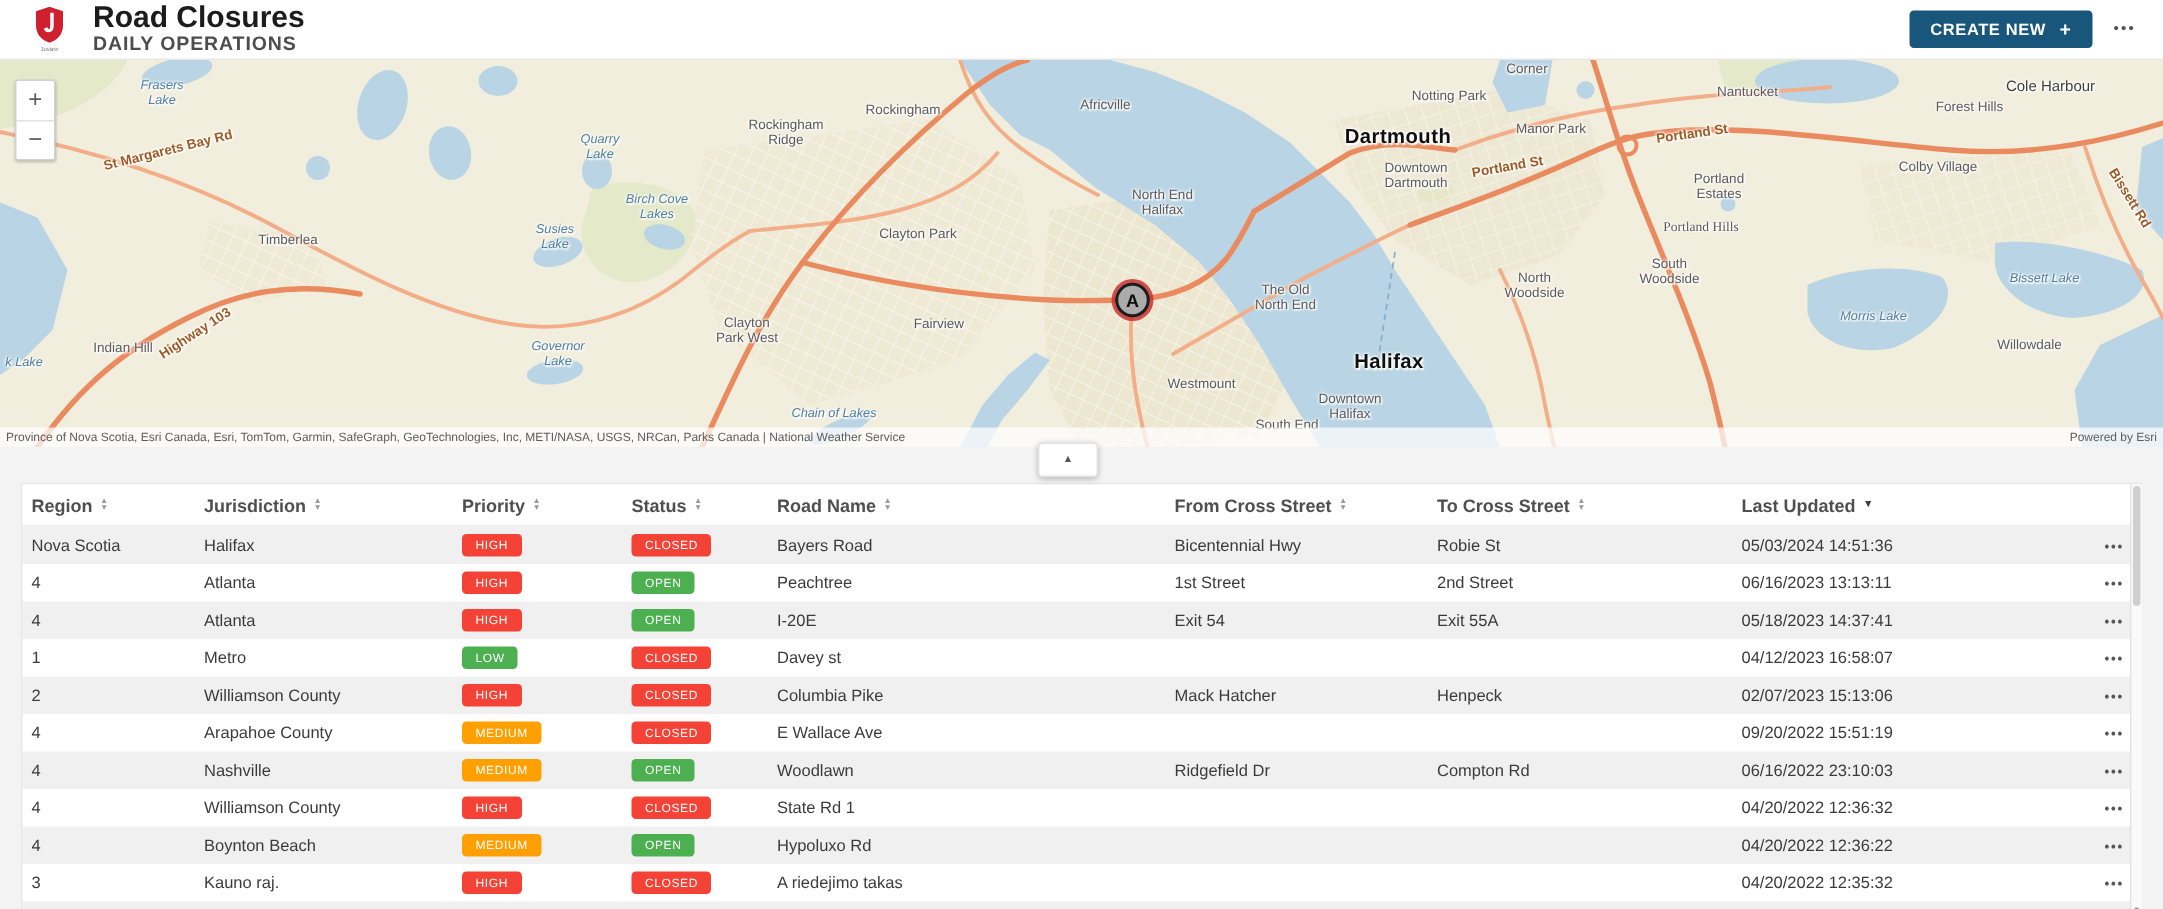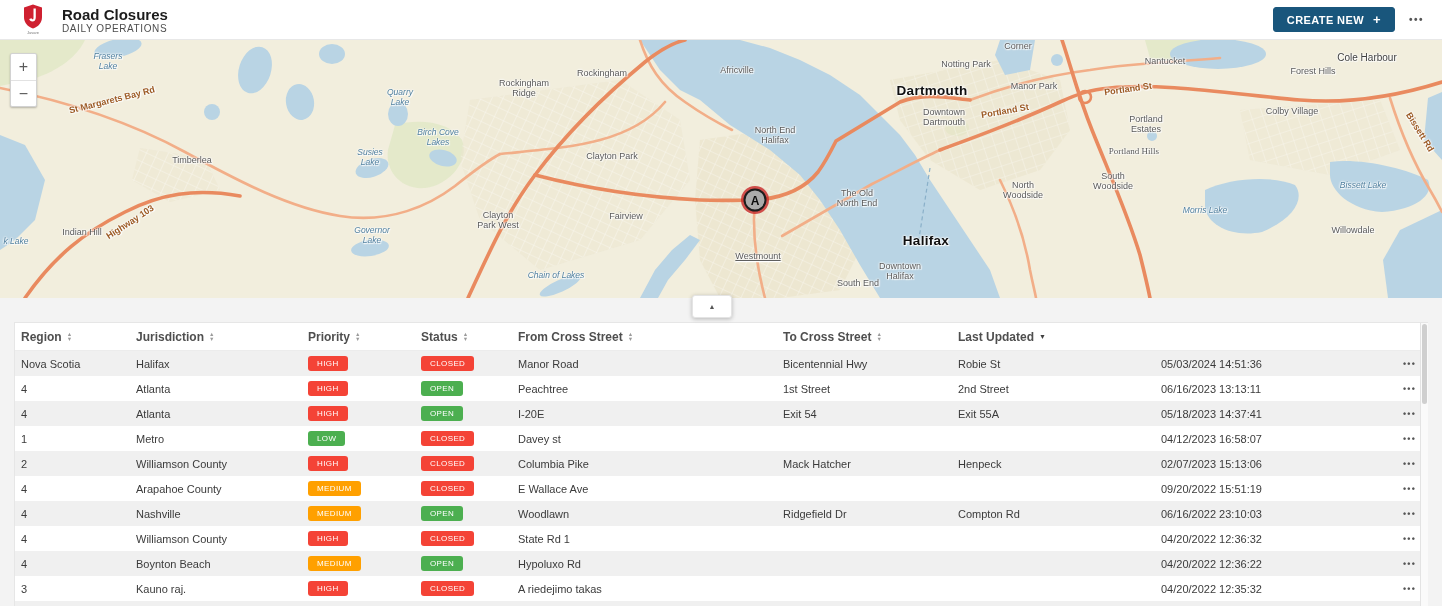--- a/index.html
+++ b/index.html
@@ -7,22 +7,22 @@
   body {
     font-family: "Liberation Sans", sans-serif;
     background:#f3f3f3; position:relative; overflow:hidden;
   }
   
   .app-header { height:40px; background:#fff; display:flex; align-items:center;
     padding:0 14px 0 18px; border-bottom:1px solid #e8e8e8; position:relative; z-index:4; }
   .logo-wrap { display:flex; flex-direction:column; align-items:center; width:30px; }
   .logo-caption { font-size:4px; color:#777; margin-top:1px; }
   .title-block { margin-left:14px; }
-  .page-title { font-size:15px; font-weight:bold; color:#1c1c1c; line-height:17px; }
-  .page-subtitle { font-size:10px; font-weight:normal; color:#4d4d4d; letter-spacing:.6px; }
+  .page-title { font-size:20px; font-weight:bold; color:#1c1c1c; line-height:17px; }
+  .page-subtitle { font-size:13px; font-weight:bold; color:#4d4d4d; letter-spacing:.6px; }
   .header-actions { margin-left:auto; display:flex; align-items:center; gap:10px; }
   .btn { font-size:11px; font-weight:bold; letter-spacing:.4px; border-radius:3px;
     height:25px; display:flex; align-items:center; gap:9px; padding:0 13px; cursor:pointer; }
   .btn-primary { background:#19567c; color:#fff; border:1px solid #19567c; }
   .btn-primary .plus { font-size:13px; font-weight:bold; }
   .btn-outline { background:#fff; color:#19567c; border:1px solid #bcc9d2; }
   .overflow-menu { color:#555; font-size:10px; font-weight:bold; letter-spacing:1.5px; padding:0 4px; cursor:pointer; }
   
   .map { position:relative; height:258px; background:#f2eedd; overflow:hidden; }
   .map svg { position:absolute; left:0; top:0; }
@@ -223,57 +223,61 @@
       <div class="maplabel place" style="left: 602px; top: 33px; transform: translate(-50%, -50%) rotate(0deg);">Rockingham</div>
       <div class="maplabel place" style="left: 737px; top: 30px; transform: translate(-50%, -50%) rotate(0deg);">Africville</div>
       <div class="maplabel place" style="left: 612px; top: 116px; transform: translate(-50%, -50%) rotate(0deg);">Clayton Park</div>
       <div class="maplabel place" style="left: 498px; top: 180px; transform: translate(-50%, -50%) rotate(0deg);">Clayton
 Park West</div>
       <div class="maplabel place" style="left: 626px; top: 176px; transform: translate(-50%, -50%) rotate(0deg);">Fairview</div>
       <div class="maplabel place" style="left: 775px; top: 95px; transform: translate(-50%, -50%) rotate(0deg);">North End
 Halifax</div>
       <div class="maplabel place" style="left: 857px; top: 158px; transform: translate(-50%, -50%) rotate(0deg);">The Old
 North End</div>
-      <div class="maplabel place" style="left: 758px; top: 216px; transform: translate(-50%, -50%) rotate(0deg); text-decoration: underline;">Westmount</div>
+      <div class="maplabel place" style="left: 801px; top: 216px; transform: translate(-50%, -50%) rotate(0deg);">Westmount</div>
       <div class="maplabel city" style="left: 926px; top: 201px; transform: translate(-50%, -50%) rotate(0deg);">Halifax</div>
       <div class="maplabel place" style="left: 900px; top: 231px; transform: translate(-50%, -50%) rotate(0deg);">Downtown
 Halifax</div>
       <div class="maplabel place" style="left: 858px; top: 243px; transform: translate(-50%, -50%) rotate(0deg);">South End</div>
       <div class="maplabel place" style="left: 966px; top: 24px; transform: translate(-50%, -50%) rotate(0deg);">Notting Park</div>
       <div class="maplabel place" style="left: 1018px; top: 6px; transform: translate(-50%, -50%) rotate(0deg);">Corner</div>
       <div class="maplabel city" style="left: 932px; top: 51px; transform: translate(-50%, -50%) rotate(0deg);">Dartmouth</div>
       <div class="maplabel place" style="left: 944px; top: 77px; transform: translate(-50%, -50%) rotate(0deg);">Downtown
 Dartmouth</div>
       <div class="maplabel place" style="left: 1034px; top: 46px; transform: translate(-50%, -50%) rotate(0deg);">Manor Park</div>
       <div class="maplabel road" style="left: 1005px; top: 71px; transform: translate(-50%, -50%) rotate(-10deg);">Portland St</div>
       <div class="maplabel road" style="left: 1128px; top: 49px; transform: translate(-50%, -50%) rotate(-8deg);">Portland St</div>
       <div class="maplabel place" style="left: 1146px; top: 84px; transform: translate(-50%, -50%) rotate(0deg);">Portland
 Estates</div>
       <div class="maplabel place" style="left: 1134px; top: 111px; transform: translate(-50%, -50%) rotate(0deg); font-family: Liberation Serif, serif;">Portland Hills</div>
       <div class="maplabel place" style="left: 1023px; top: 150px; transform: translate(-50%, -50%) rotate(0deg);">North
 Woodside</div>
       <div class="maplabel place" style="left: 1113px; top: 141px; transform: translate(-50%, -50%) rotate(0deg);">South
 Woodside</div>
-      <div class="maplabel water" style="left: 1205px; top: 171px; transform: translate(-50%, -50%) rotate(0deg);">Morris Lake</div>
+      <div class="maplabel water" style="left: 1249px; top: 171px; transform: translate(-50%, -50%) rotate(0deg);">Morris Lake</div>
       <div class="maplabel place" style="left: 1353px; top: 190px; transform: translate(-50%, -50%) rotate(0deg);">Willowdale</div>
       <div class="maplabel water" style="left: 1363px; top: 146px; transform: translate(-50%, -50%) rotate(0deg);">Bissett Lake</div>
       <div class="maplabel place" style="left: 1292px; top: 71px; transform: translate(-50%, -50%) rotate(0deg);">Colby Village</div>
       <div class="maplabel place" style="left: 1313px; top: 31px; transform: translate(-50%, -50%) rotate(0deg);">Forest Hills</div>
       <div class="maplabel town" style="left: 1367px; top: 18px; transform: translate(-50%, -50%) rotate(0deg);">Cole Harbour</div>
       <div class="maplabel place" style="left: 1165px; top: 21px; transform: translate(-50%, -50%) rotate(0deg);">Nantucket</div>
       <div class="maplabel road" style="left: 1420px; top: 92px; transform: translate(-50%, -50%) rotate(58deg);">Bissett Rd</div>
     </div>
 
   <div class="zoomctl">
     <div class="zbtn">+</div>
     <div class="zbtn">−</div>
   </div>
 
   <div class="closure-marker">A</div>
 
+  <div class="attribution">
+    <span>Province of Nova Scotia, Esri Canada, Esri, TomTom, Garmin, SafeGraph, GeoTechnologies, Inc, METI/NASA, USGS, NRCan, Parks Canada | National Weather Service</span>
+    <span class="powered">Powered by Esri</span>
+  </div>
 </div>
 
 <div class="collapse-btn">▲</div>
 
 <div class="table-panel">
   <div class="grid-row thead">
       <div class="th">
         <span>Region</span>
         <span class="sortstack">
           <i>▲</i>
@@ -289,20 +293,27 @@
       </div>
       <div class="th">
         <span>Priority</span>
         <span class="sortstack">
           <i>▲</i>
           <i>▼</i>
         </span>
       </div>
       <div class="th">
         <span>Status</span>
+        <span class="sortstack">
+          <i>▲</i>
+          <i>▼</i>
+        </span>
+      </div>
+      <div class="th">
+        <span>Road Name</span>
         <span class="sortstack">
           <i>▲</i>
           <i>▼</i>
         </span>
       </div>
       <div class="th">
         <span>From Cross Street</span>
         <span class="sortstack">
           <i>▲</i>
           <i>▼</i>
@@ -320,21 +331,21 @@
         <span class="sortdesc">▼</span>
       </div>
       <div></div>
     </div>
   <div>
       <div class="grid-row trow striped">
         <div class="td">Nova Scotia</div>
         <div class="td">Halifax</div>
         <div class="td"><span class="badge" style="background: rgb(244, 67, 54);">HIGH</span></div>
         <div class="td"><span class="badge" style="background: rgb(244, 67, 54);">CLOSED</span></div>
-        <div class="td">Manor Road</div>
+        <div class="td">Bayers Road</div>
         <div class="td">Bicentennial Hwy</div>
         <div class="td">Robie St</div>
         <div class="td">05/03/2024 14:51:36</div>
         <div class="td actions">•••</div>
       </div>
       <div class="grid-row trow">
         <div class="td">4</div>
         <div class="td">Atlanta</div>
         <div class="td"><span class="badge" style="background: rgb(244, 67, 54);">HIGH</span></div>
         <div class="td"><span class="badge" style="background: rgb(76, 175, 80);">OPEN</span></div>

